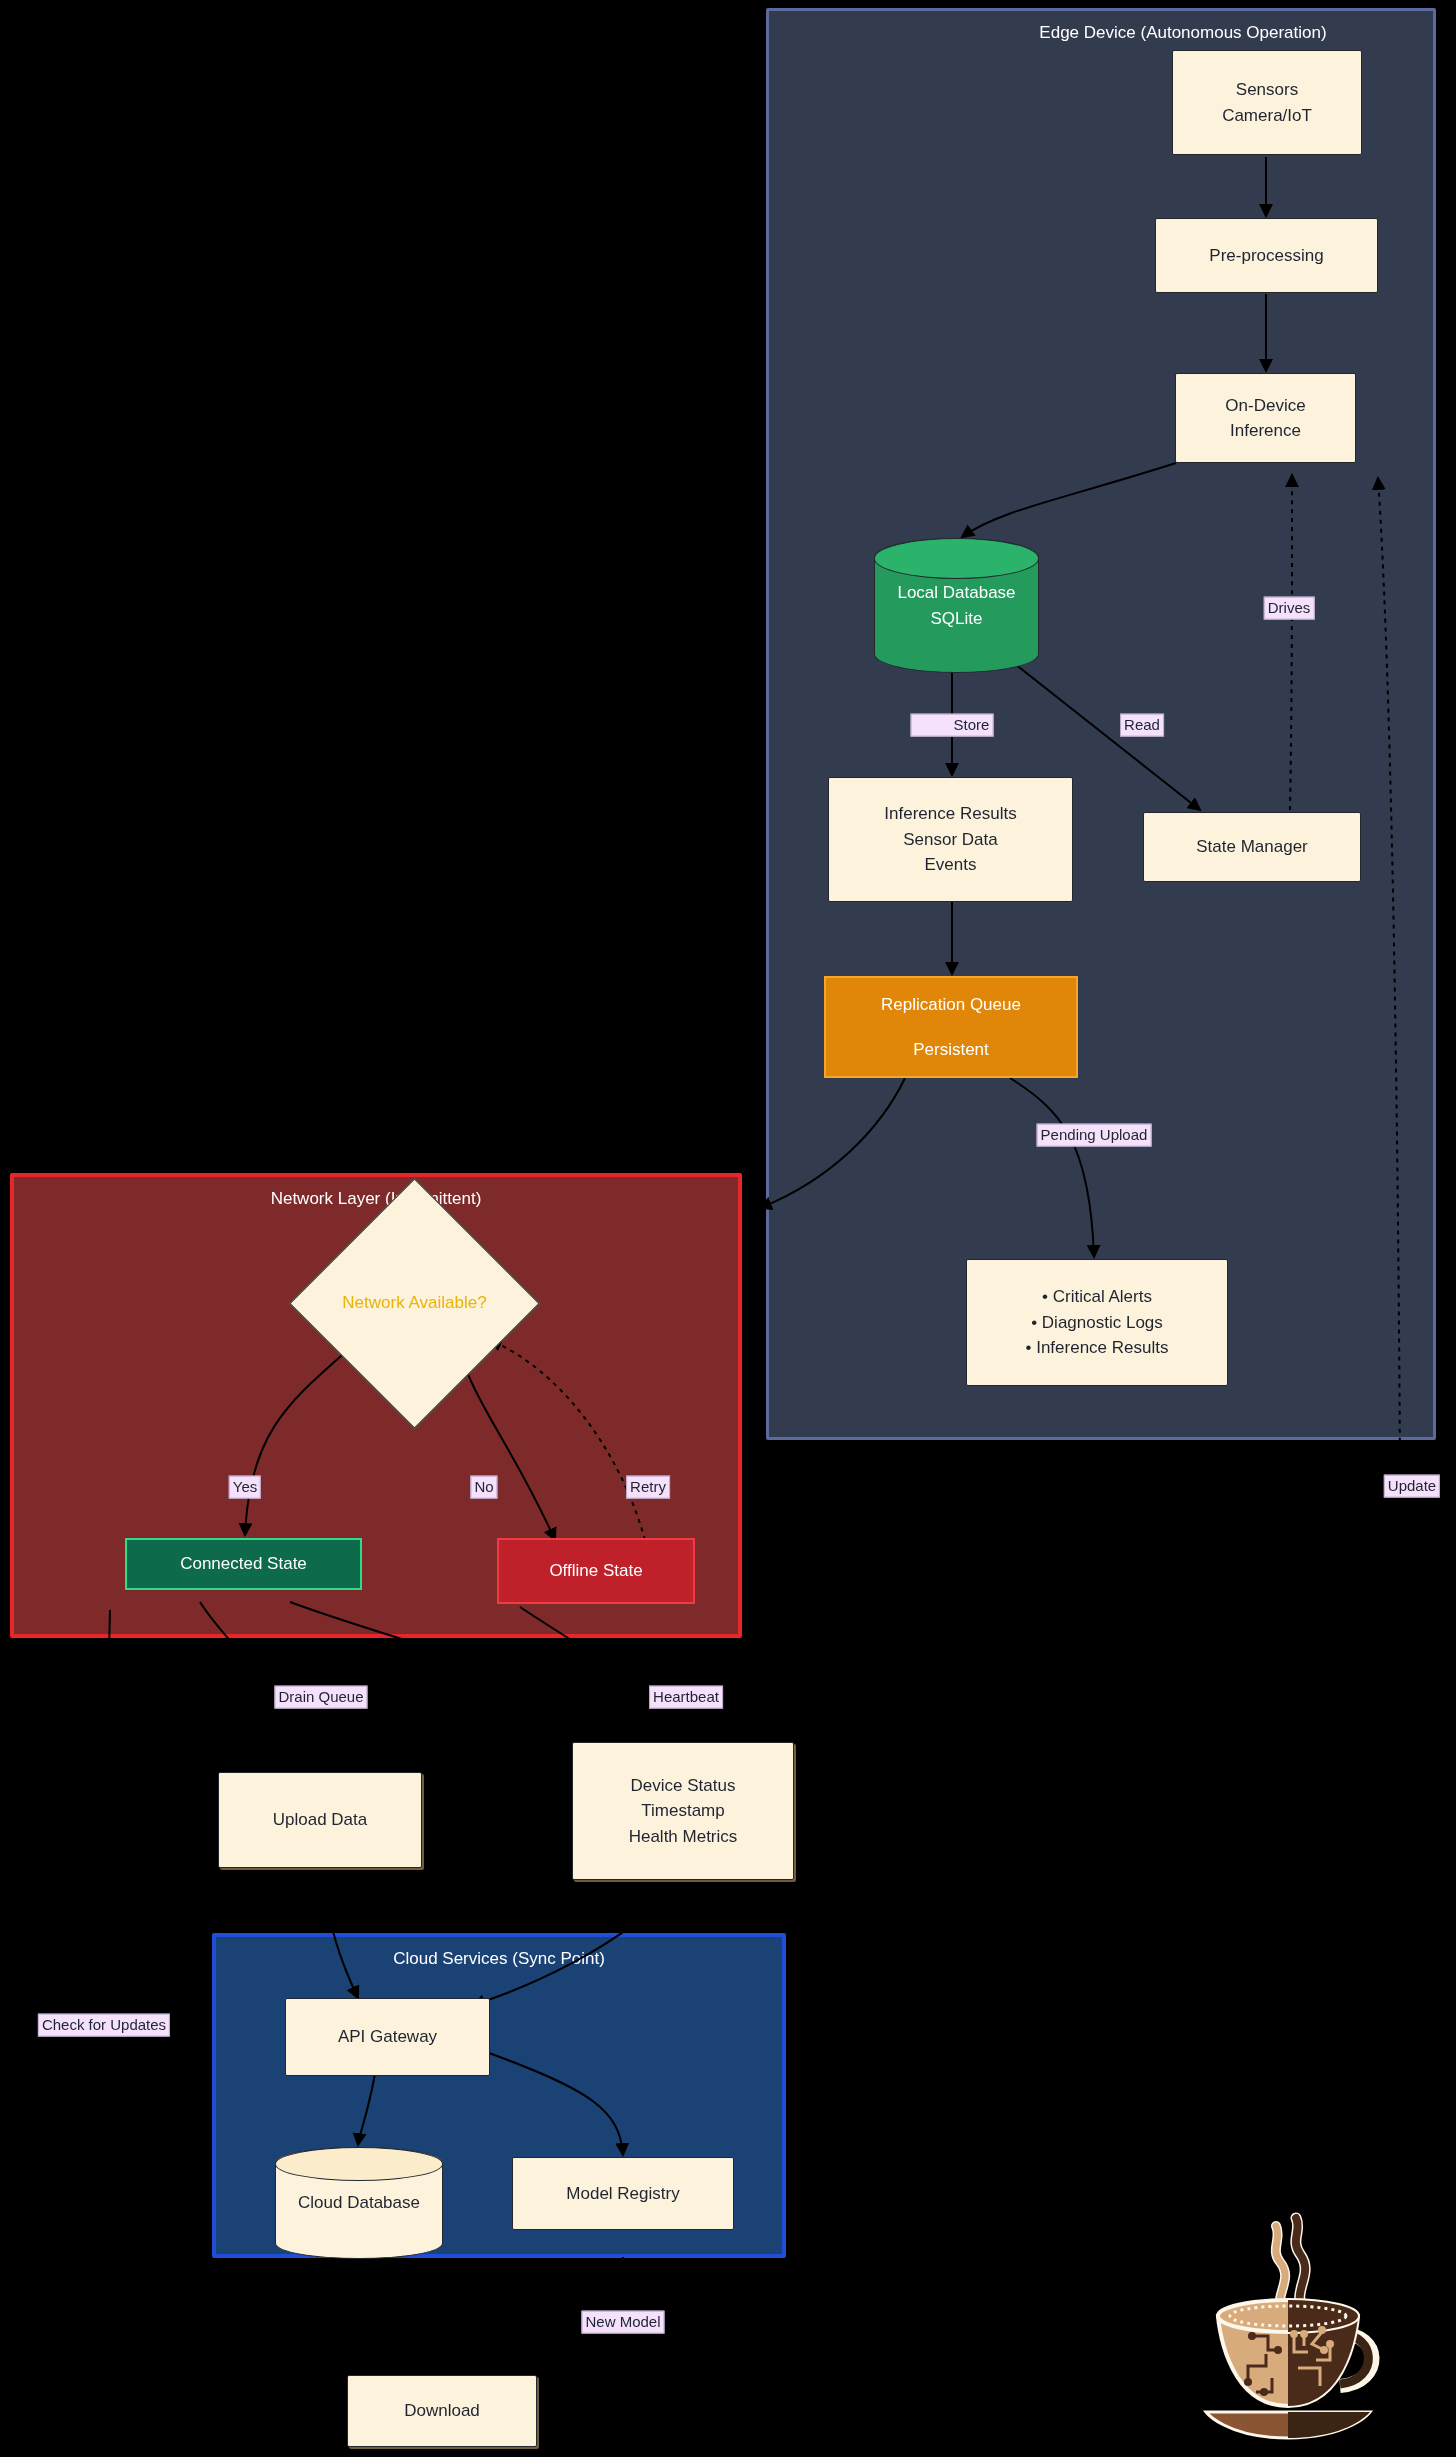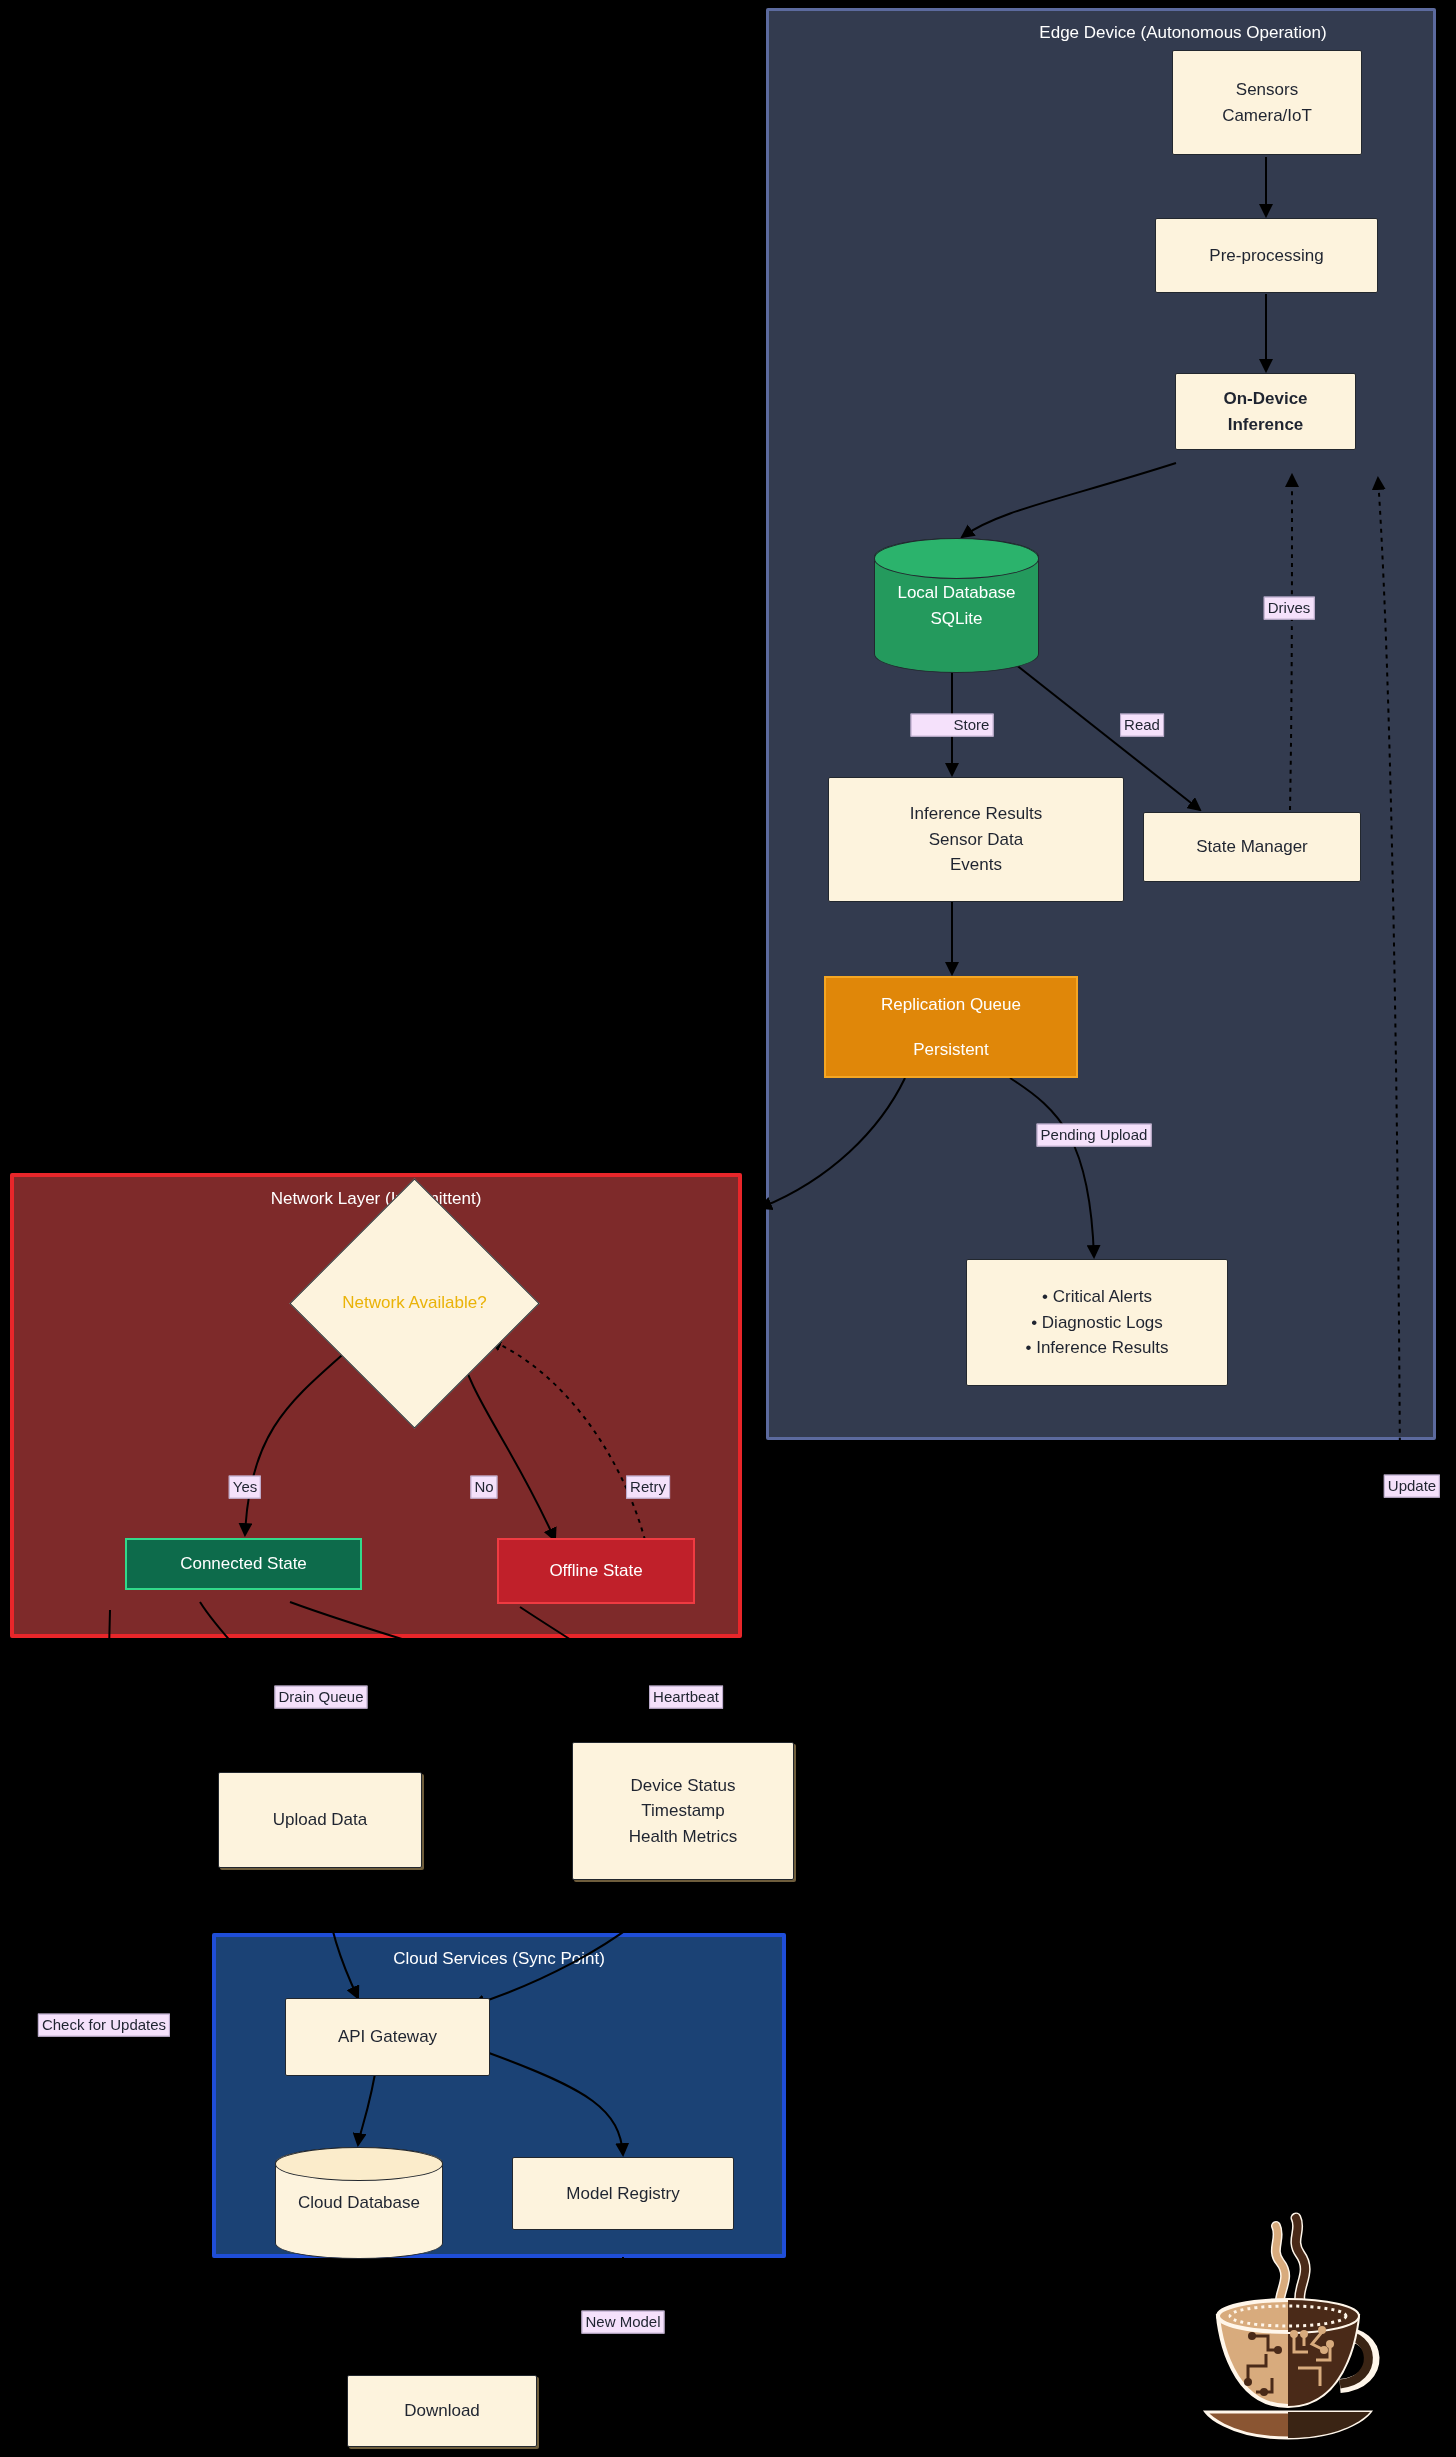--- a/index.html
+++ b/index.html
@@ -257,35 +257,35 @@
 
   <div class="node box" id="node-preprocess" style="left:1155px; top:218px; width:223px; height:75px;">
     <span class="line">Pre-processing</span>
   </div>
 
   <div class="node box" id="node-sensors" style="left:1172px; top:50px; width:190px; height:105px;">
     <span class="line">Sensors</span>
     <span class="line">Camera/IoT</span>
   </div>
 
-  <div class="node box" id="node-inference" style="left:1175px; top:373px; width:181px; height:77px;font-weight:bold;">
+  <div class="node box" id="node-inference" style="left:1175px; top:373px; width:181px; height:90px;">
     <span class="line">On-Device</span>
     <span class="line">Inference</span>
   </div>
 
   <div class="cyl green-cyl" id="node-localdb" style="left:874px; top:538px; width:165px; height:135px;">
     <div class="cyl-body"></div>
     <div class="cyl-top"></div>
     <div class="cyl-label">
       <span class="line">Local Database</span>
       <span class="line">SQLite</span>
     </div>
   </div>
 
-  <div class="node box" id="node-results" style="left:828px; top:777px; width:296px; height:125px;">
+  <div class="node box" id="node-results" style="left:828px; top:777px; width:245px; height:125px;">
     <span class="line">Inference Results</span>
     <span class="line">Sensor Data</span>
     <span class="line">Events</span>
   </div>
 
   <div class="node box" id="node-statemanager" style="left:1143px; top:812px; width:218px; height:70px;">
     <span class="line">State Manager</span>
   </div>
 
   <div class="node node-orange" id="node-repqueue" style="left:824px; top:976px; width:254px; height:102px;gap:20px;">

